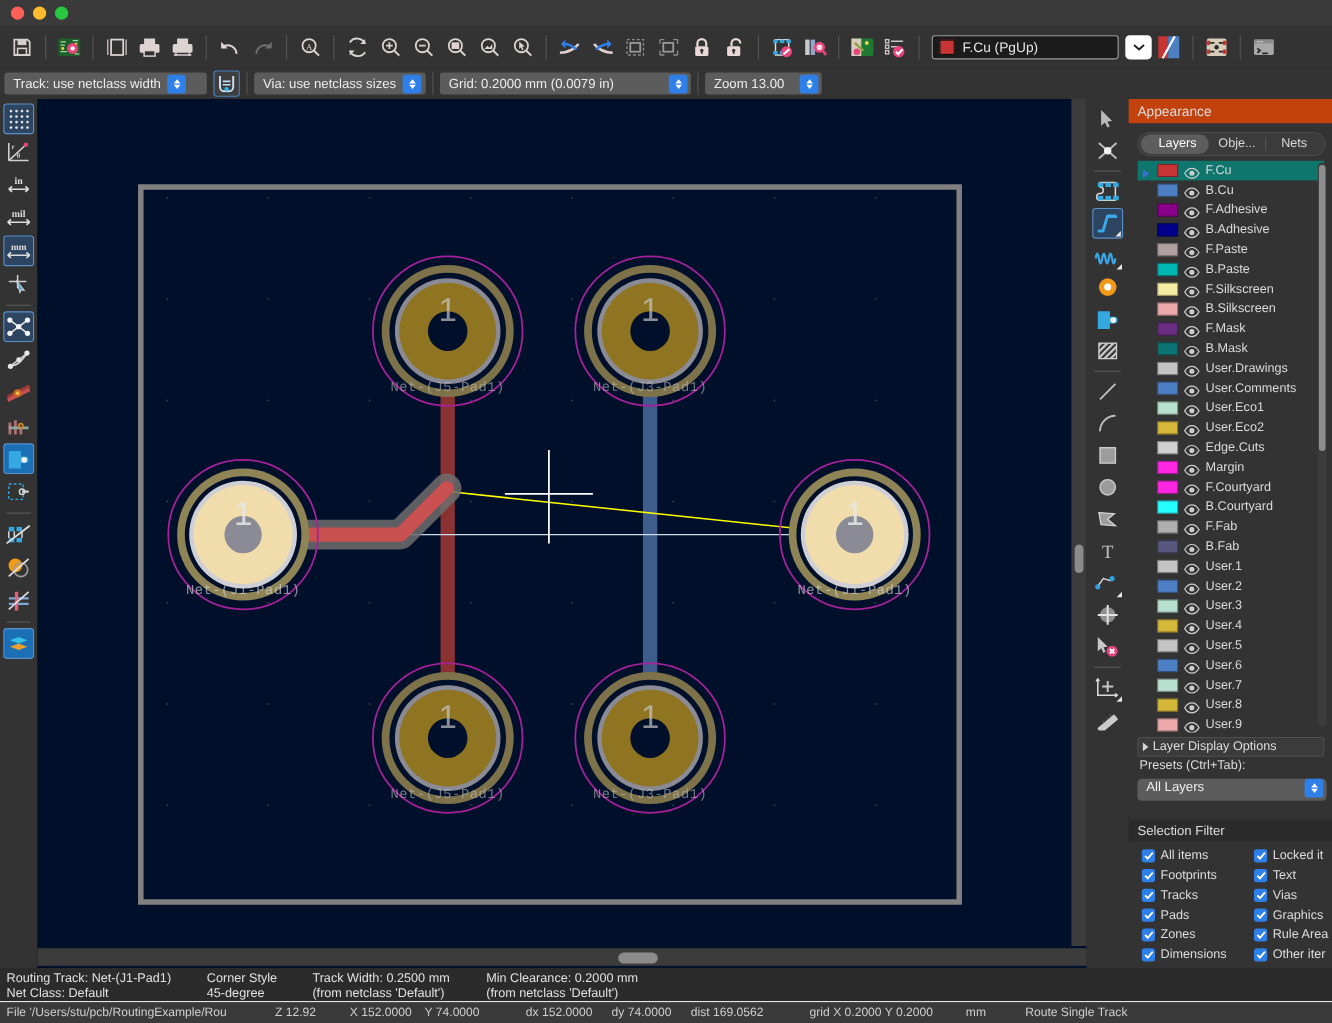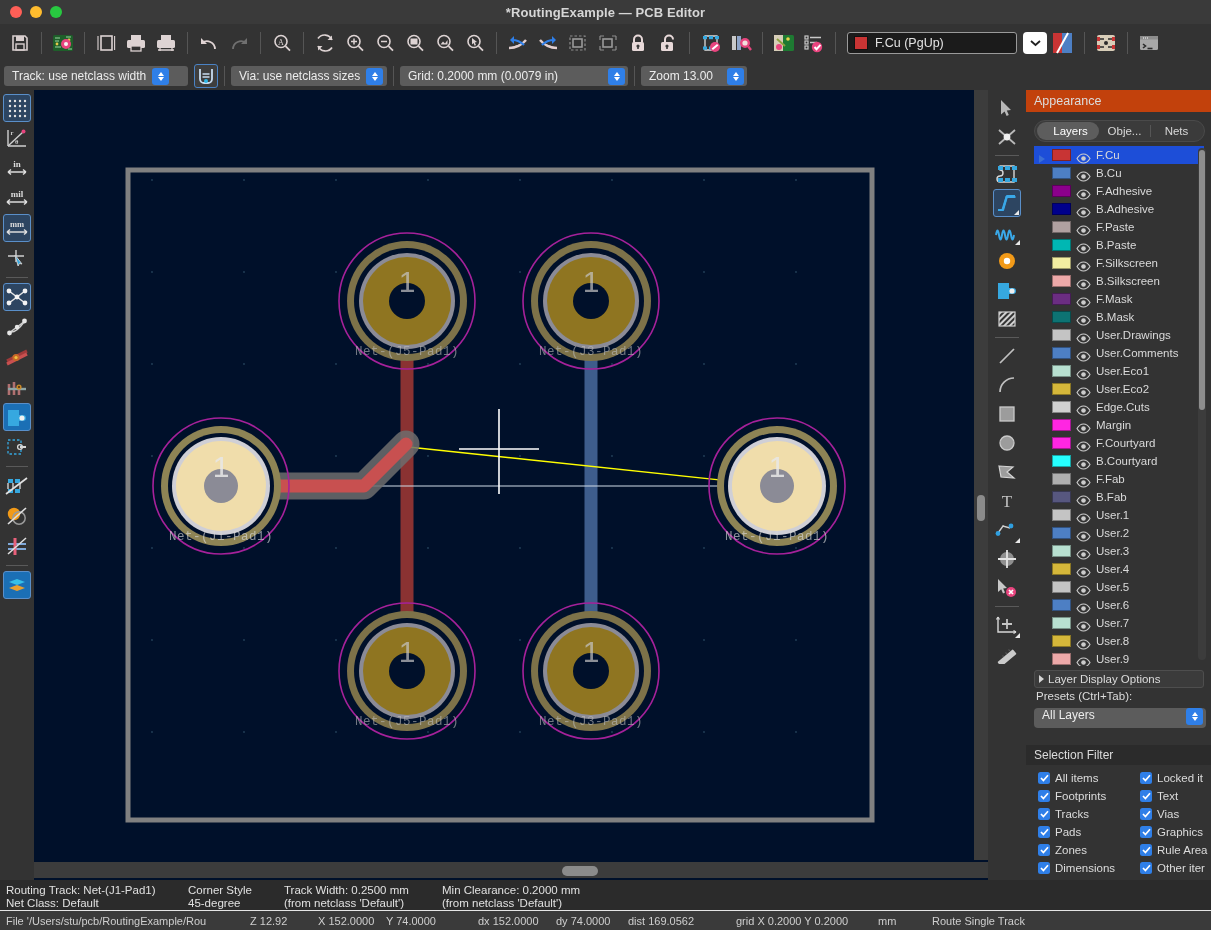--- a/index.html
+++ b/index.html
@@ -146,21 +146,21 @@
   .tab.sel { background:#5d5d5d; color:#fff; }
   .tab-div { width:1px; height:12px; background:#565656; }
   .layers-scroll {
     position:absolute; left:8px; top:56px; width:170px; height:520px;
     overflow:hidden; background:#333333;
   }
   .layer-row {
     height:18px; display:flex; align-items:center; gap:5px; padding-left:4px;
     cursor:pointer;
   }
-  .layer-row.selected { background:#1d4ed8; }
+  .layer-row.selected { background:#0f766e; }
   .caret { width:9px; height:10px; flex:0 0 auto; }
   .sw { width:19px; height:12px; flex:0 0 auto; border:1px solid rgba(0,0,0,.35); }
   .eye { width:15px; height:11px; flex:0 0 auto; cursor:pointer; }
   .ltext { color:#dadada; font-size:11.5px; white-space:nowrap; }
   .layer-vscroll {
     position:absolute; left:172px; top:58px; width:8px; height:512px;
     background:#3c3c3c; border-radius:4px; cursor:pointer;
   }
   .layer-vscroll .thumb {
     position:absolute; left:1px; top:2px; width:6px; height:260px;
@@ -220,21 +220,20 @@
 <body>
 
 <div class="app">
 
   <div class="titlebar">
     <div class="traffic">
       <div class="tl red"></div>
       <div class="tl yellow"></div>
       <div class="tl green"></div>
     </div>
-    <div class="title-text">*RoutingExample — PCB Editor</div>
   </div>
 
   <div class="toolbar1">
     <div class="tbtn">
       <svg width="20" height="20" viewBox="0 0 20 20">
           <path d="M3 3h12l2 2v12H3z" fill="none" stroke="#d9cfcf" stroke-width="1.6"></path>
           <rect x="6" y="3" width="8" height="5" fill="#d9cfcf"></rect>
           <rect x="6" y="11" width="8" height="6" fill="none" stroke="#d9cfcf" stroke-width="1.4"></rect>
         </svg>
     </div>

